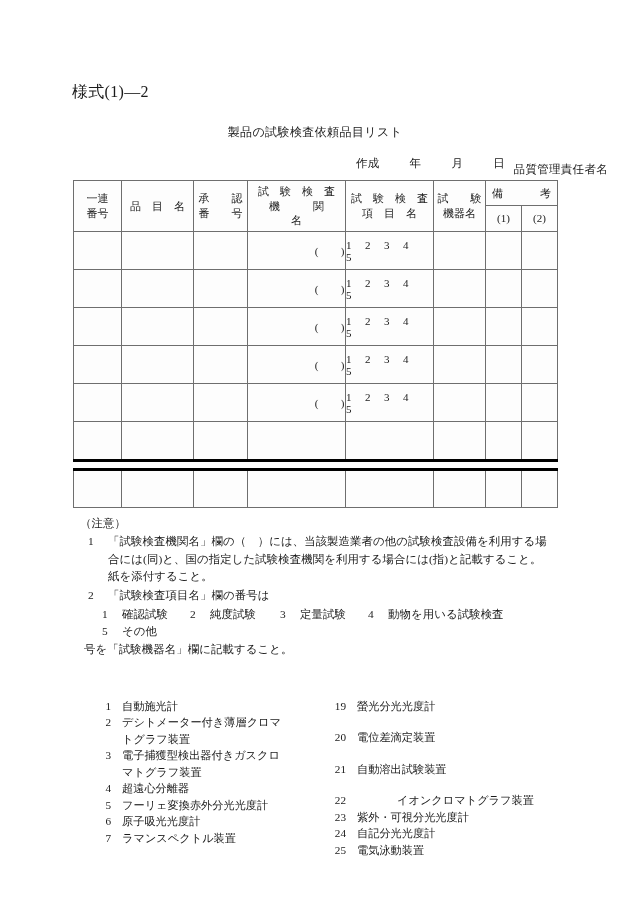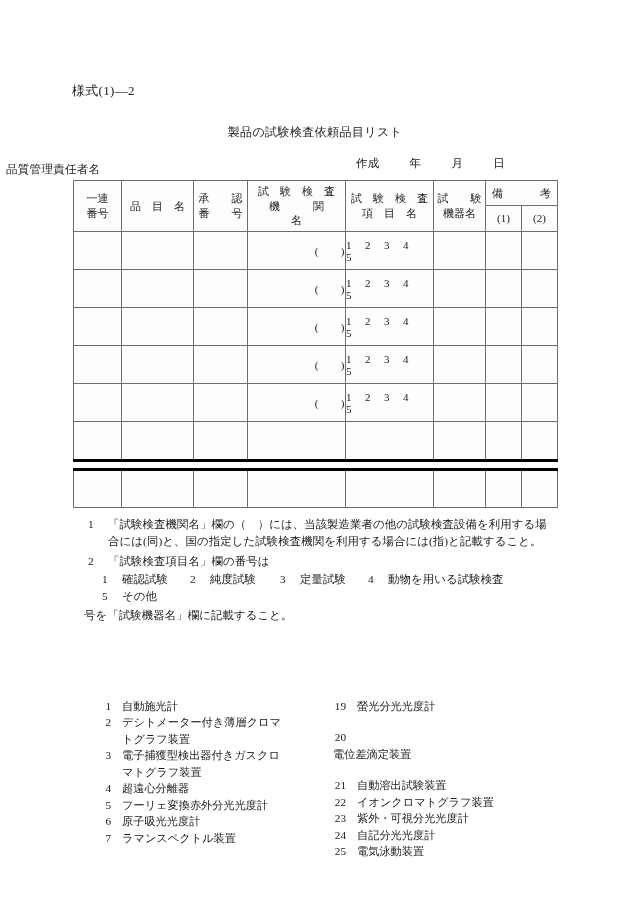--- a/index.html
+++ b/index.html
@@ -21,21 +21,21 @@
     left: 0; top: 0;
     width: 630px;
     height: 916px;
   }
 
   
   .form-code {
     position: absolute;
     left: 72px;
     top: 82px;
-    font-size: 13px;
+    font-size: 16px;
     letter-spacing: 0.3px;
     white-space: nowrap;
   }
 
   .doc-title {
     position: absolute;
     left: 0; top: 124px;
     width: 630px;
     text-align: center;
     font-size: 12px;
@@ -51,24 +51,23 @@
     letter-spacing: 0.3px;
   }
   .date-line .sp-a { display:inline-block; width: 30px; }
   .date-line .sp-b { display:inline-block; width: 30px; }
 
   .manager-line {
     position: absolute;
     top: 162px;
     left: 0;
     width: 608px;
-    text-align: left;
+    text-align: right;
     font-size: 11.5px;
     letter-spacing: 0.3px;
-    margin-left: 6px;
   }
 
   
   .tbl-wrap {
     position: absolute;
     left: 73px;
     width: 484px;
   }
   #main-table-wrap { top: 180px; }
   #sub-table-wrap  { top: 468px; }
@@ -411,26 +410,28 @@
           <td></td>
           <td></td>
           <td></td>
           <td></td>
         </tr>
       </tbody>
     </table>
   </div>
 
   <div class="notes">
+    <div class="notes-head">（注意）</div>
 
     <div class="note-item">
       <div class="note-num">1</div>
       <div class="note-body">
         <p class="indent-1">「試験検査機関名」欄の（　）には、当該製造業者の他の試験検査設備を利用する場</p>
         <p class="indent-1">合には(同)と、国の指定した試験検査機関を利用する場合には(指)と記載すること。</p>
+        <p class="indent-1">紙を添付すること。</p>
       </div>
     </div>
 
     <div class="note-item" style="margin-top:2px;">
       <div class="note-num">2</div>
       <div class="note-body">
         <p class="indent-1">「試験検査項目名」欄の番号は</p>
       </div>
     </div>
 
@@ -510,29 +511,29 @@
               <span class="wrap2">ラマンスペクトル装置</span>
             </div>
         </div>
       </div>
 
       <div class="equip-col equip-col-right">
         <div class="eq-row" style="margin-top:0px;align-items:flex-end;">
           <div class="eq-num">19</div>
           <div class="eq-name">螢光分光光度計</div>
         </div>
-        <div class="eq-row" style="margin-top:15px;flex-direction:column;">
+        <div class="eq-row" style="margin-top:15px;">
           <div class="eq-num">20</div>
           <div class="eq-name">電位差滴定装置</div>
         </div>
         <div class="eq-row" style="margin-top:15px;align-items:center;">
           <div class="eq-num">21</div>
           <div class="eq-name">自動溶出試験装置</div>
         </div>
-        <div class="eq-row" style="">
+        <div class="eq-row" style="margin-top:15px;gap:40px;">
           <div class="eq-num">22</div>
           <div class="eq-name">イオンクロマトグラフ装置</div>
         </div>
         <div class="eq-row">
           <div class="eq-num">23</div>
           <div class="eq-name">紫外・可視分光光度計</div>
         </div>
         <div class="eq-row">
           <div class="eq-num">24</div>
           <div class="eq-name">自記分光光度計</div>

